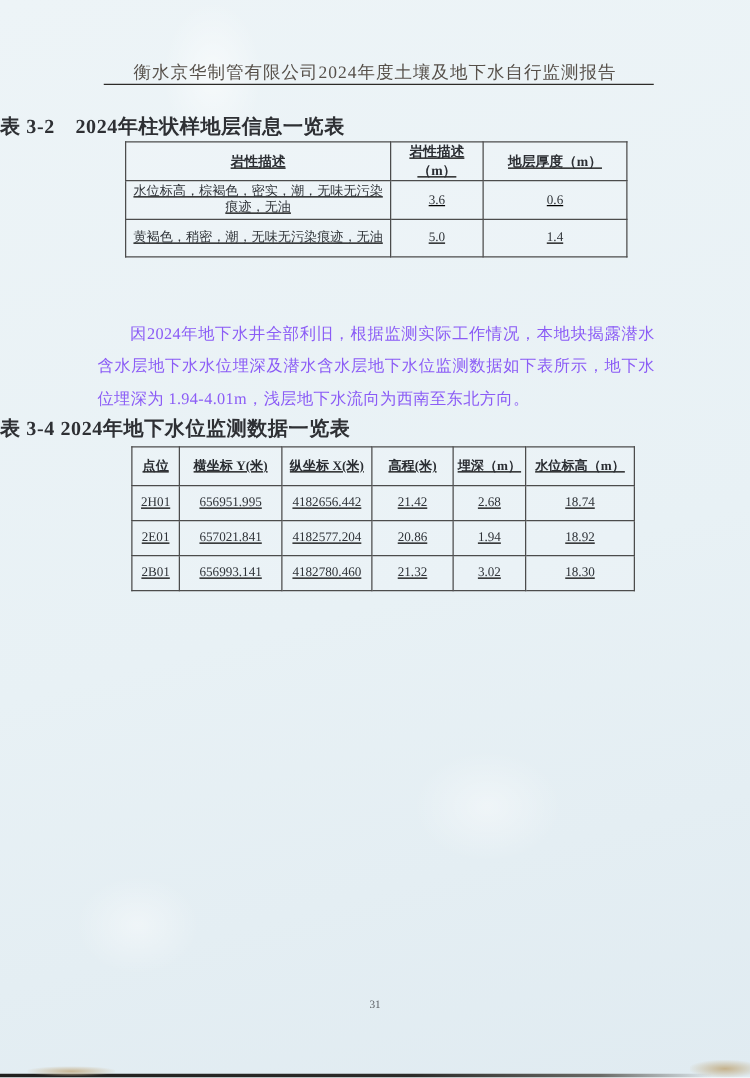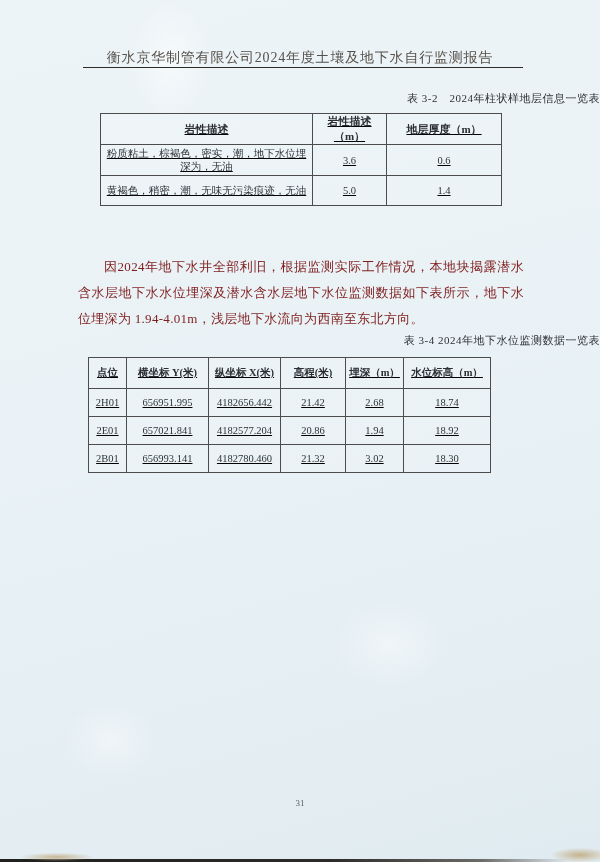--- a/index.html
+++ b/index.html
@@ -23,22 +23,22 @@
     text-align: center; font-size: 14px; letter-spacing: 0.8px;
     color: #56504a;
   }
   .header-rule {
     position: absolute; top: 67px; left: 83px; width: 440px;
     border-top: 1.5px solid #2d2b28;
   }
 
   .table-title {
     position: absolute; left: 0; width: 100%;
-    text-align: right; font-weight: normal; color: #2e3034;
-    font-size: 11px; letter-spacing: 0.5px;
+    text-align: left; font-weight: bold; color: #2e3034;
+    font-size: 16px; letter-spacing: 0.5px;
   }
   .t1-title { top: 91px; }
   .t2-title { top: 333px; }
 
   table {
     position: absolute; border-collapse: collapse; table-layout: fixed;
     background: rgba(255,255,255,0.12);
     text-decoration: underline;
   }
   table, th, td { border: 1px solid #4c4c4c; }
@@ -50,27 +50,27 @@
   td {
     font-size: 10.5px; color: #2f3338; text-align: center;
     vertical-align: middle; line-height: 13px; padding: 2px 3px;
   }
 
   .t-strata { top: 113px; left: 100px; width: 401px; }
   .t-strata th { height: 28px; }
   .t-strata tbody tr:nth-child(-n+3) td { height: 30px; }
   .t-strata tbody tr:nth-child(4) td { height: 26px; }
 
-  .t-water { top: 357px; left: 88px; width: 402px; padding-left: 32px; }
+  .t-water { top: 357px; left: 105px; width: 402px; padding-left: 32px; }
   .t-water th { height: 31px; font-size: 10.5px; }
   .t-water td { height: 28px; }
 
   .body-para {
     position: absolute; top: 254px; left: 78px; width: 446px;
-    font-size: 13px; line-height: 26px; color: #7f1d1d;
+    font-size: 13px; line-height: 26px; color: #8b5cf6;
     text-align: justify; text-indent: 2em; letter-spacing: 0.3px;
   }
 
   .page-number {
     position: absolute; top: 798px; left: 0; width: 100%;
     text-align: center; font-size: 9px; color: #5a5e63;
   }
 
   .bottom-strip {
     position: absolute; bottom: 0; left: 0; width: 100%; height: 3px;
@@ -102,21 +102,21 @@
       </colgroup>
     <thead>
       <tr>
         <th>岩性描述</th>
         <th>岩性描述（m）</th>
         <th>地层厚度（m）</th>
       </tr>
     </thead>
     <tbody>
       <tr>
-        <td>粉质粘土，棕褐色，密实，潮，地下水位埋深为，无油</td>
+        <td>水位标高，棕褐色，密实，潮，无味无污染痕迹，无油</td>
         <td>3.6</td>
         <td>0.6</td>
       </tr>
       <tr>
         <td>黄褐色，稍密，潮，无味无污染痕迹，无油</td>
         <td>5.0</td>
         <td>1.4</td>
       </tr>
     </tbody>
   </table>

